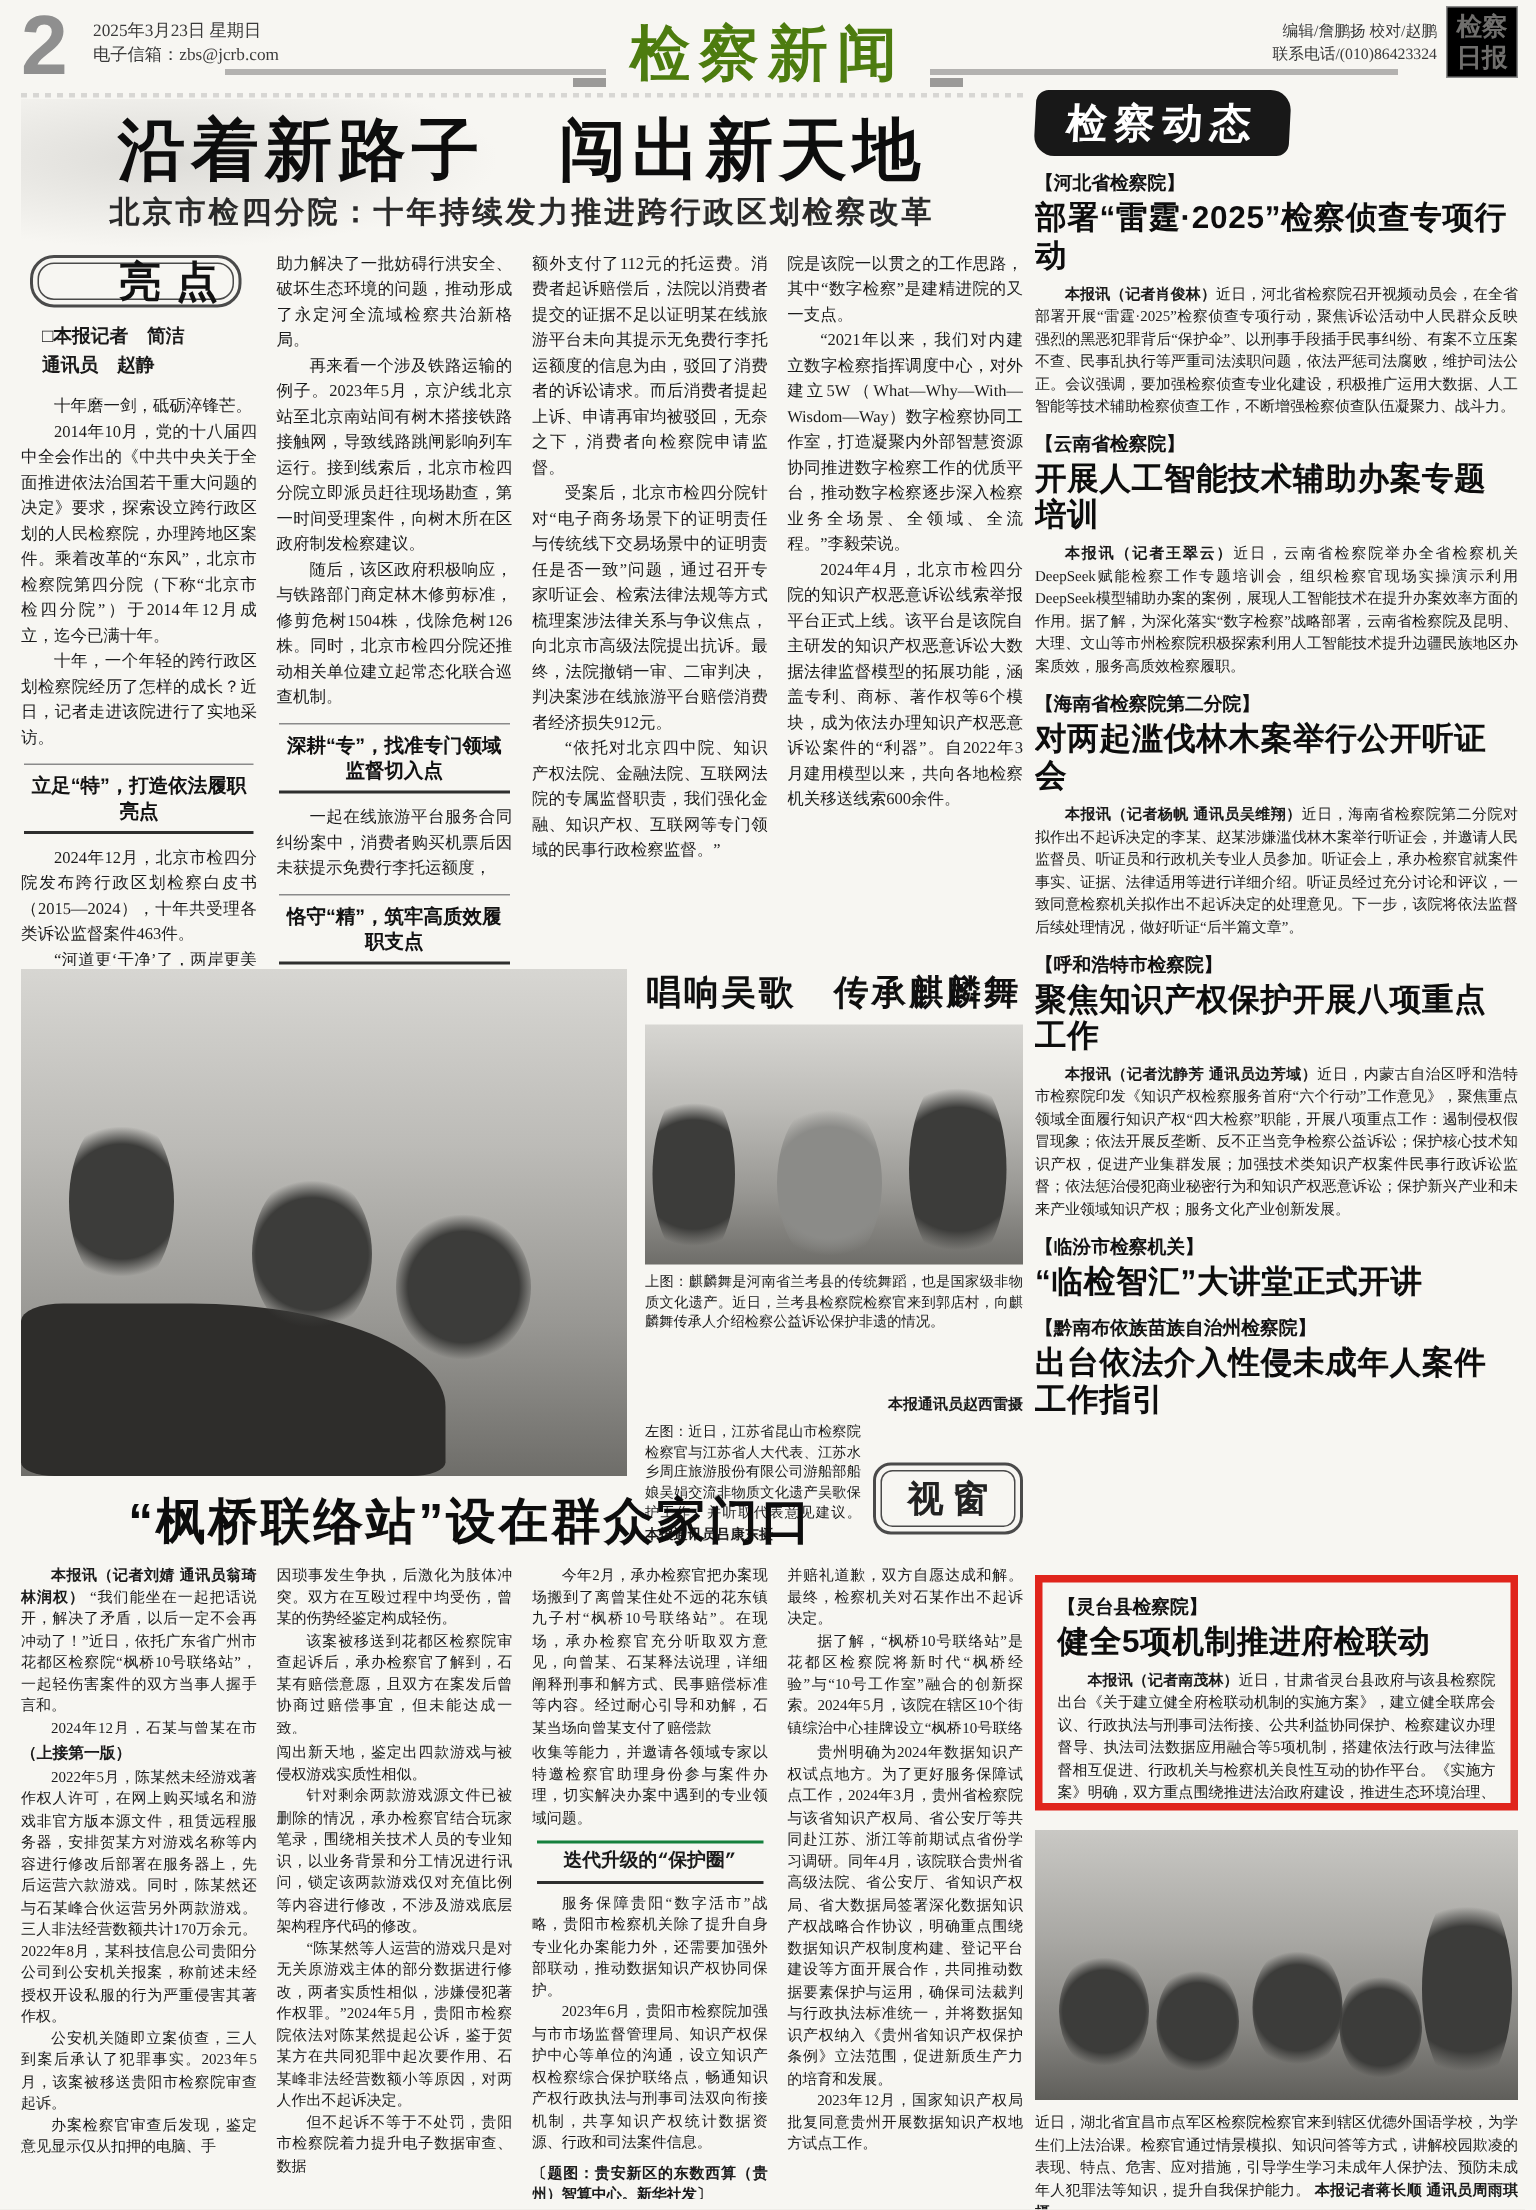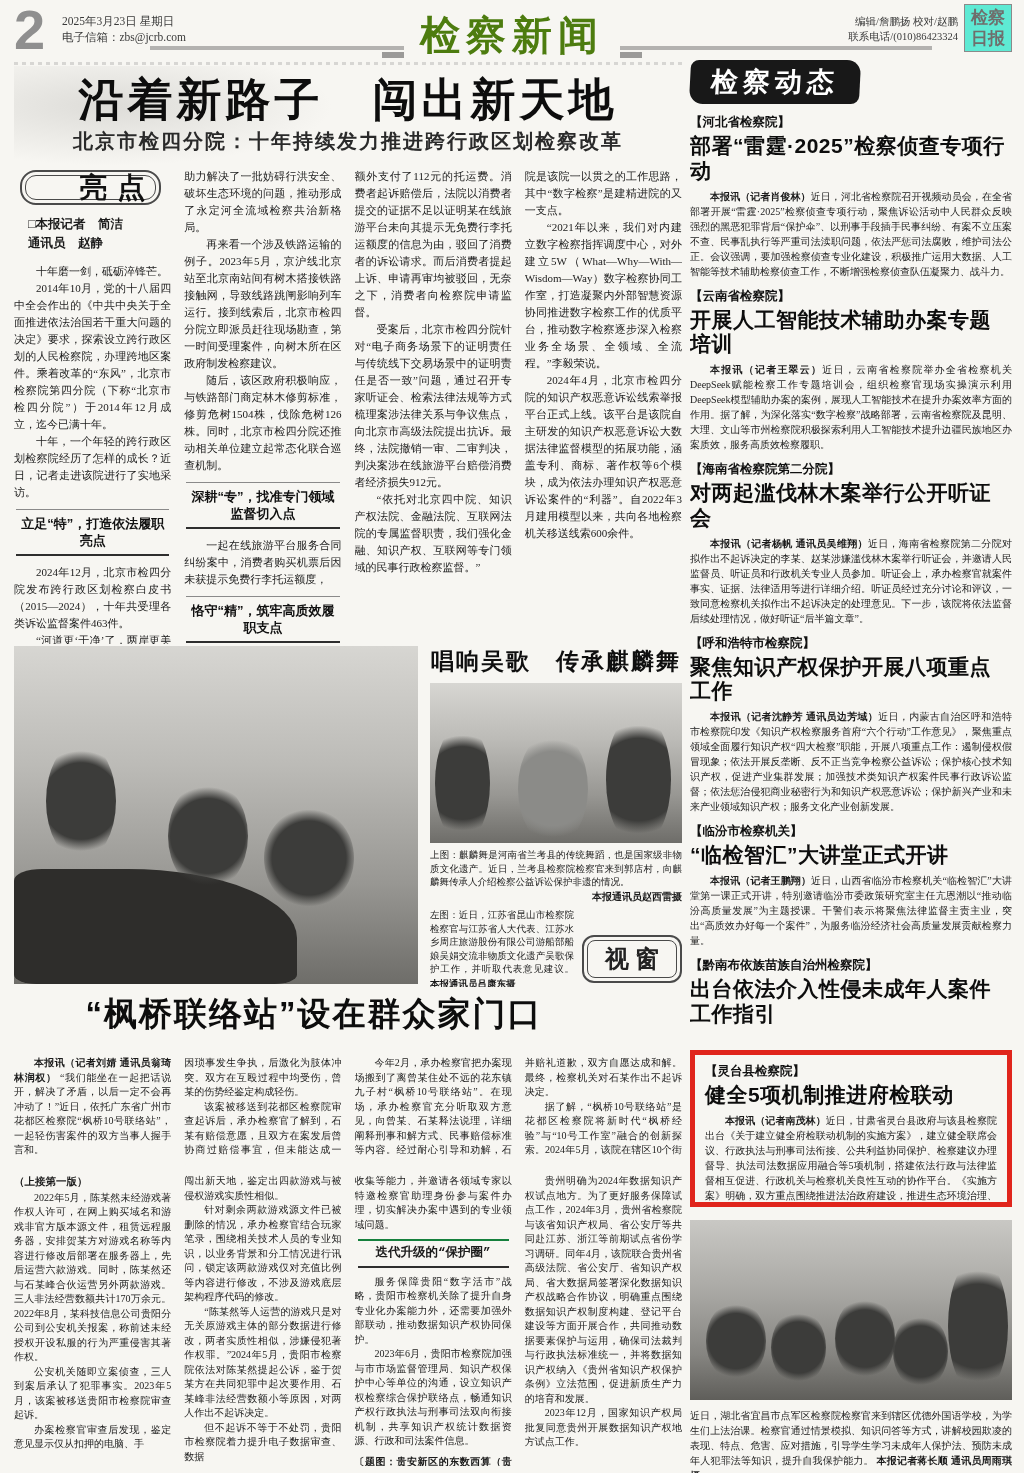--- a/index.html
+++ b/index.html
@@ -12,21 +12,21 @@
                  font-size:56px; font-weight:900; color:#8f8f8f; line-height:56px; }
   .hdr-date { position:absolute; left:62px; top:13px; font-size:11.5px; line-height:16px; color:#3a3a3a; }
   .hdr-bar { position:absolute; top:46px; left:150px; right:92px; height:4px; background:#b3b2b0; }
   .hdr-masthead { position:absolute; left:50%; transform:translateX(-50%); top:8px; padding:0 16px;
                   background:#f7f6f2; font-family:"Liberation Sans",sans-serif; font-size:40px;
                   font-weight:900; letter-spacing:6px; color:#4d7c0f; }
   .hdr-bar-mid { position:absolute; top:52px; left:calc(50% - 130px); width:260px; height:6px; background:#9b9a98; }
   .hdr-editors { position:absolute; right:66px; top:14px; text-align:right; font-size:10.5px;
                  line-height:15px; color:#3a3a3a; }
   .hdr-logo { position:absolute; right:12px; top:4px; width:48px; height:48px; border:1px solid #8a8a8a;
-              background:#5eead4; display:flex; flex-direction:column; justify-content:center; text-align:center;
+              background:#000000; display:flex; flex-direction:column; justify-content:center; text-align:center;
               font-family:"Liberation Serif",serif; font-weight:bold; color:#6f6e6c; font-size:17px; line-height:21px;margin-left:41px; }
   .dotband { position:absolute; left:14px; top:62px; width:668px; height:3px; opacity:.55;
              background:repeating-linear-gradient(90deg,#bdbcba 0 4px, transparent 4px 8px); }
 
   
   .lead-wave { position:absolute; left:14px; top:66px; width:320px; height:100px;
                background:radial-gradient(ellipse at 30% 40%, #dddcd8 0%, rgba(221,220,216,0) 70%); }
   .lead-headline { position:absolute; left:14px; top:70px; width:668px; text-align:center;
                    font-family:"Liberation Sans",sans-serif; font-size:45px; font-weight:900;
                    letter-spacing:4px; color:#0d0d0d; }
@@ -49,34 +49,34 @@
   .photo { position:relative; overflow:hidden; background:linear-gradient(180deg,#d7d6d2 0%,#bcbbb7 35%,#989793 70%,#6e6d69 100%); }
   .photo .fig { position:absolute; border-radius:50%; background:radial-gradient(circle,#3c3c3a 0%,#3c3c3a 55%,rgba(60,60,58,0) 72%); }
   .photo-left { position:absolute; left:14px; top:646px; width:404px; height:338px; }
   .boat-hull { position:absolute; left:0; bottom:0; width:70%; height:34%; background:#2e2d2b;
                border-radius:10% 60% 8% 8%; }
   .cn { position:absolute; left:430px; top:646px; width:252px; height:338px; }
   .cn-headline { text-align:center; font-family:"Liberation Sans",sans-serif; font-size:23px;
                  font-weight:900; letter-spacing:2px; color:#0f0f0f; }
   .photo-qilin { width:100%; height:160px; margin-top:6px; }
   .cap { font-size:9.5px; line-height:13.5px; text-align:justify; margin-top:6px; }
-  .cap b.capcredit { display:block; text-align:right; font-family:"Liberation Sans",sans-serif; font-size:10px; }
+  .cap b.capcredit { display:block; text-align:right; font-family:"Liberation Sans",sans-serif; font-size:10px;margin-top:40px; }
   .cap2row { display:flex; gap:8px; margin-top:6px; height:78px; overflow:hidden; }
   .cap2row .cap { flex:1; margin-top:0; }
   .shichuang { width:100px; height:48px; border:2px solid #4a4a4a; border-radius:12px; padding:3px; align-self:flex-end; margin-bottom:4px; }
   .shichuang .inner { height:100%; border:1px solid #4a4a4a; border-radius:8px; display:flex; align-items:center;
                       justify-content:center; font-family:"Liberation Serif",serif; font-weight:900;
                       font-size:24px; letter-spacing:6px; padding-left:6px; color:#222; }
 
   
   .fq-headline { position:absolute; left:14px; top:992px; width:600px; text-align:center;
                  font-family:"Liberation Sans",sans-serif; font-size:33px; font-weight:900;
                  letter-spacing:2px; color:#0d0d0d; }
   .fq-cols { position:absolute; left:14px; top:1044px; width:668px; height:112px; display:flex; gap:13px; }
-  .fq-cols .col, .ct-cols .col { font-size:10px; line-height:14.5px;margin-top:12px; }
+  .fq-cols .col, .ct-cols .col { font-size:10px; line-height:14.5px; }
   .inline-lead { font-family:"Liberation Sans",sans-serif; }
 
   
   .ct-cols { position:absolute; left:14px; top:1162px; width:668px; height:304px; display:flex; gap:13px; }
   .ct-marker { font-weight:bold; font-family:"Liberation Sans",sans-serif; font-size:10.5px; margin-bottom:2px; }
   .inset { margin:7px 3px; padding:5px 0; text-align:center; font-family:Liberation Mono, monospace;
            font-weight:900; font-size:12.5px; border-top:2px solid #15803d; border-bottom:2px solid #2e2e2e; }
   .ct-note { font-weight:bold; text-indent:0 !important; margin-top:6px !important; font-family:"Liberation Sans",sans-serif; }
 
   
@@ -289,21 +289,20 @@
         <p class="abody"><b>本报讯（记者杨帆 通讯员吴维翔）</b><span>近日，海南省检察院第二分院对拟作出不起诉决定的李某、赵某涉嫌滥伐林木案举行听证会，并邀请人民监督员、听证员和行政机关专业人员参加。听证会上，承办检察官就案件事实、证据、法律适用等进行详细介绍。听证员经过充分讨论和评议，一致同意检察机关拟作出不起诉决定的处理意见。下一步，该院将依法监督后续处理情况，做好听证“后半篇文章”。</span></p>
       </div>
       <div class="art">
         <div class="alabel">【呼和浩特市检察院】</div>
         <h3 class="ahead">聚焦知识产权保护开展八项重点工作</h3>
         <p class="abody"><b>本报讯（记者沈静芳 通讯员边芳域）</b><span>近日，内蒙古自治区呼和浩特市检察院印发《知识产权检察服务首府“六个行动”工作意见》，聚焦重点领域全面履行知识产权“四大检察”职能，开展八项重点工作：遏制侵权假冒现象；依法开展反垄断、反不正当竞争检察公益诉讼；保护核心技术知识产权，促进产业集群发展；加强技术类知识产权案件民事行政诉讼监督；依法惩治侵犯商业秘密行为和知识产权恶意诉讼；保护新兴产业和未来产业领域知识产权；服务文化产业创新发展。</span></p>
       </div>
       <div class="art">
         <div class="alabel">【临汾市检察机关】</div>
         <h3 class="ahead">“临检智汇”大讲堂正式开讲</h3>
-        <p class="abody"><b>本报讯（记者王鹏翔）</b><span>近日，山西省临汾市检察机关“临检智汇”大讲堂第一课正式开讲，特别邀请临汾市委政策研究室主任亢恩潮以“推动临汾高质量发展”为主题授课。干警们表示将聚焦法律监督主责主业，突出“高质效办好每一个案件”，为服务临汾经济社会高质量发展贡献检察力量。</span></p>
       </div>
       <div class="art">
         <div class="alabel">【黔南布依族苗族自治州检察院】</div>
         <h3 class="ahead">出台依法介入性侵未成年人案件工作指引</h3>
         <p class="abody"></p>
       </div>
 
     </div>
 
     <div class="red-box">

